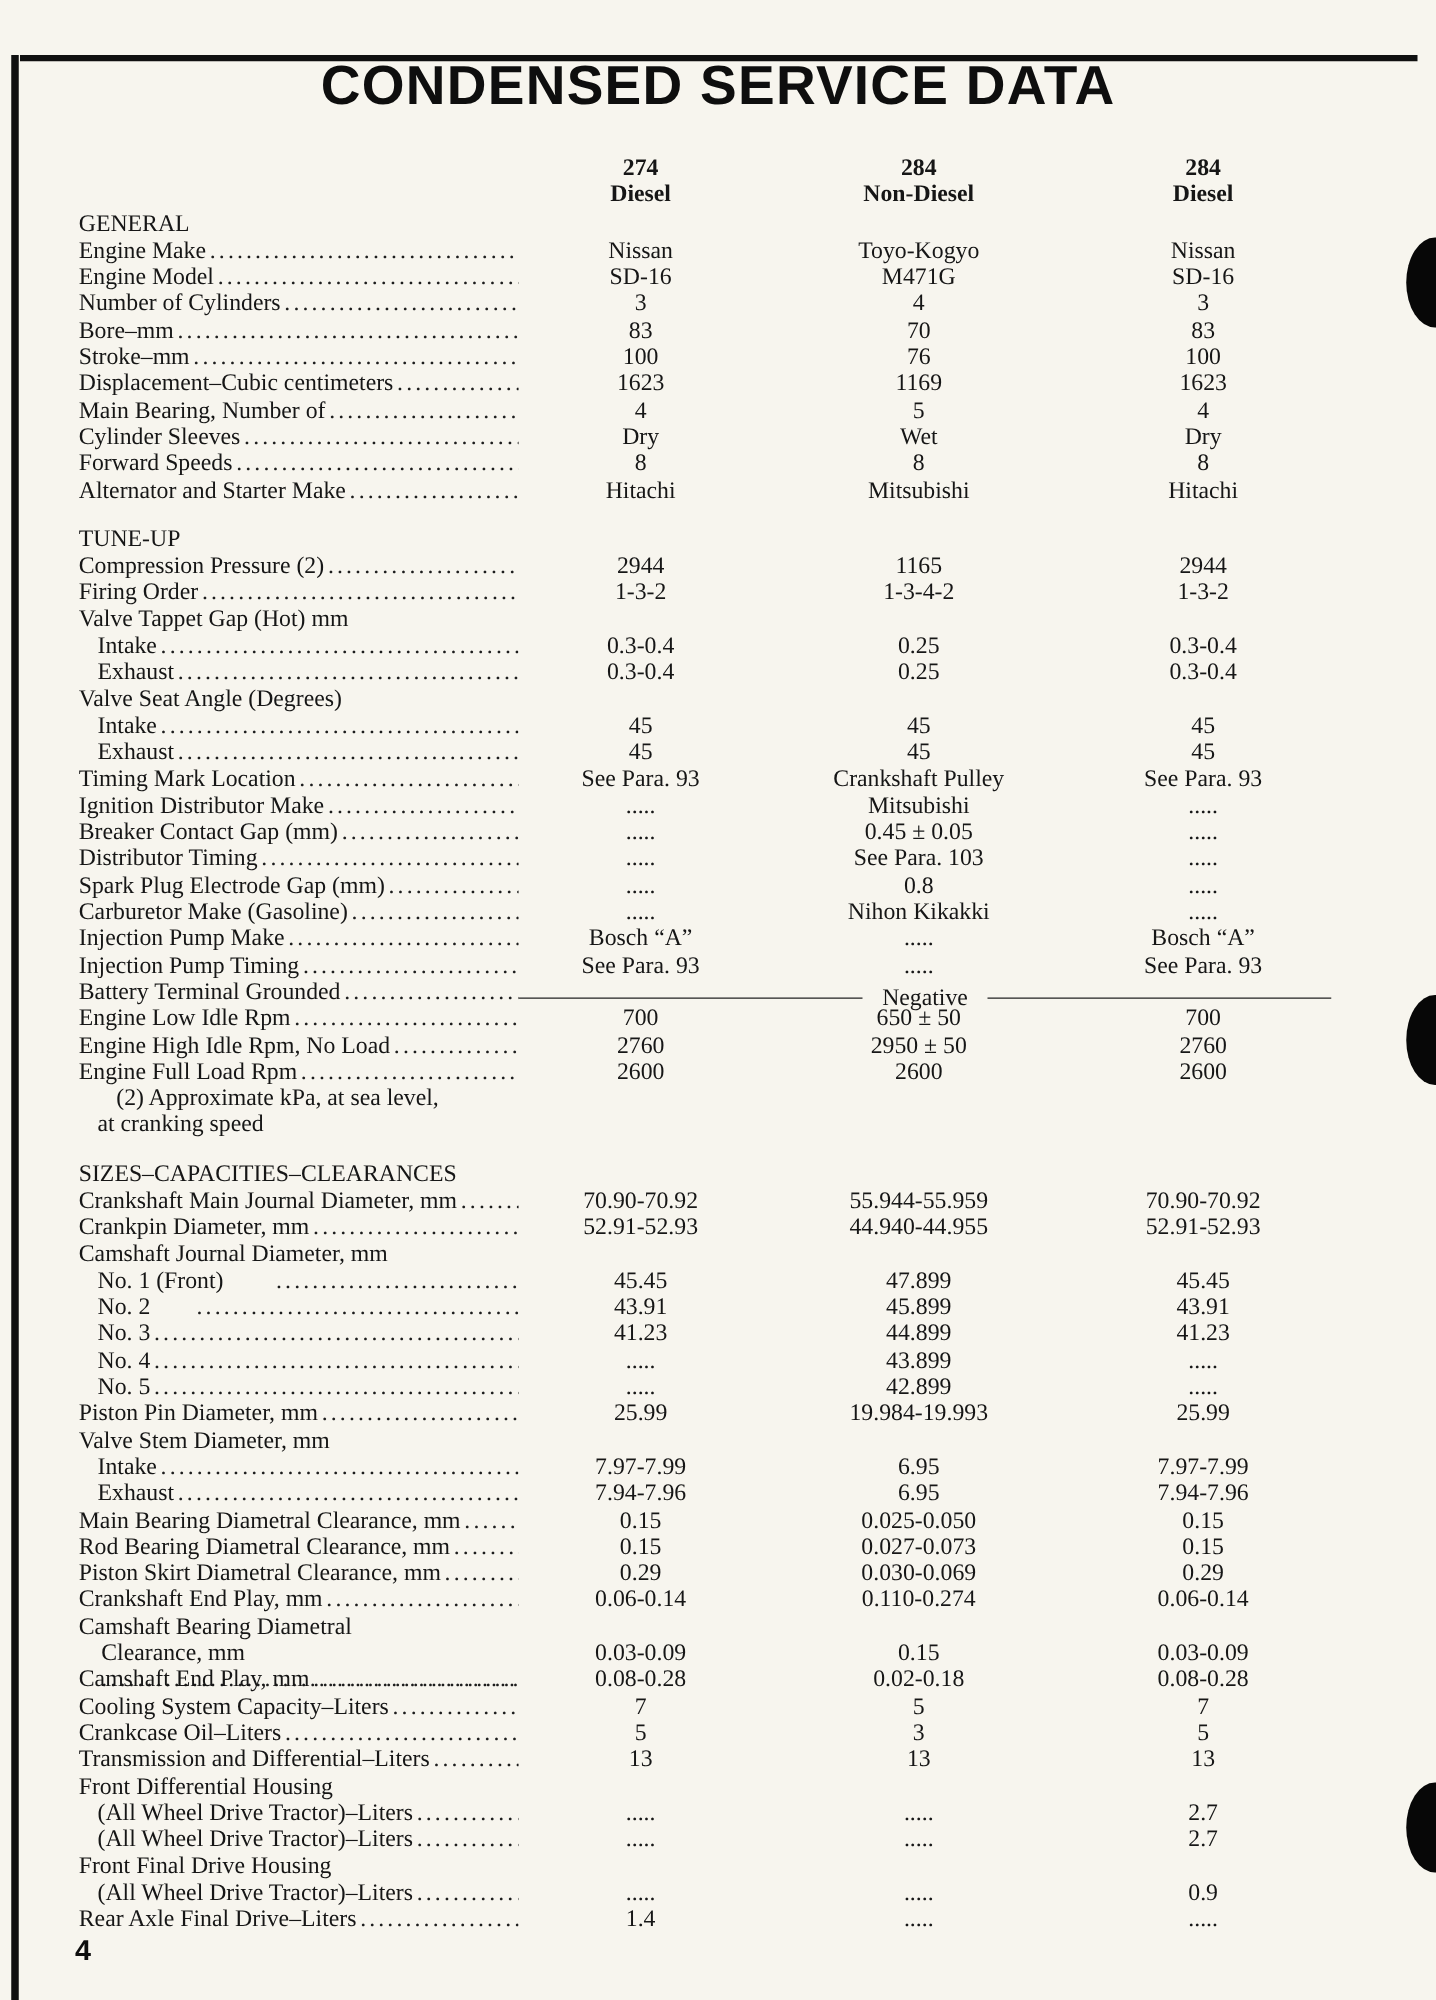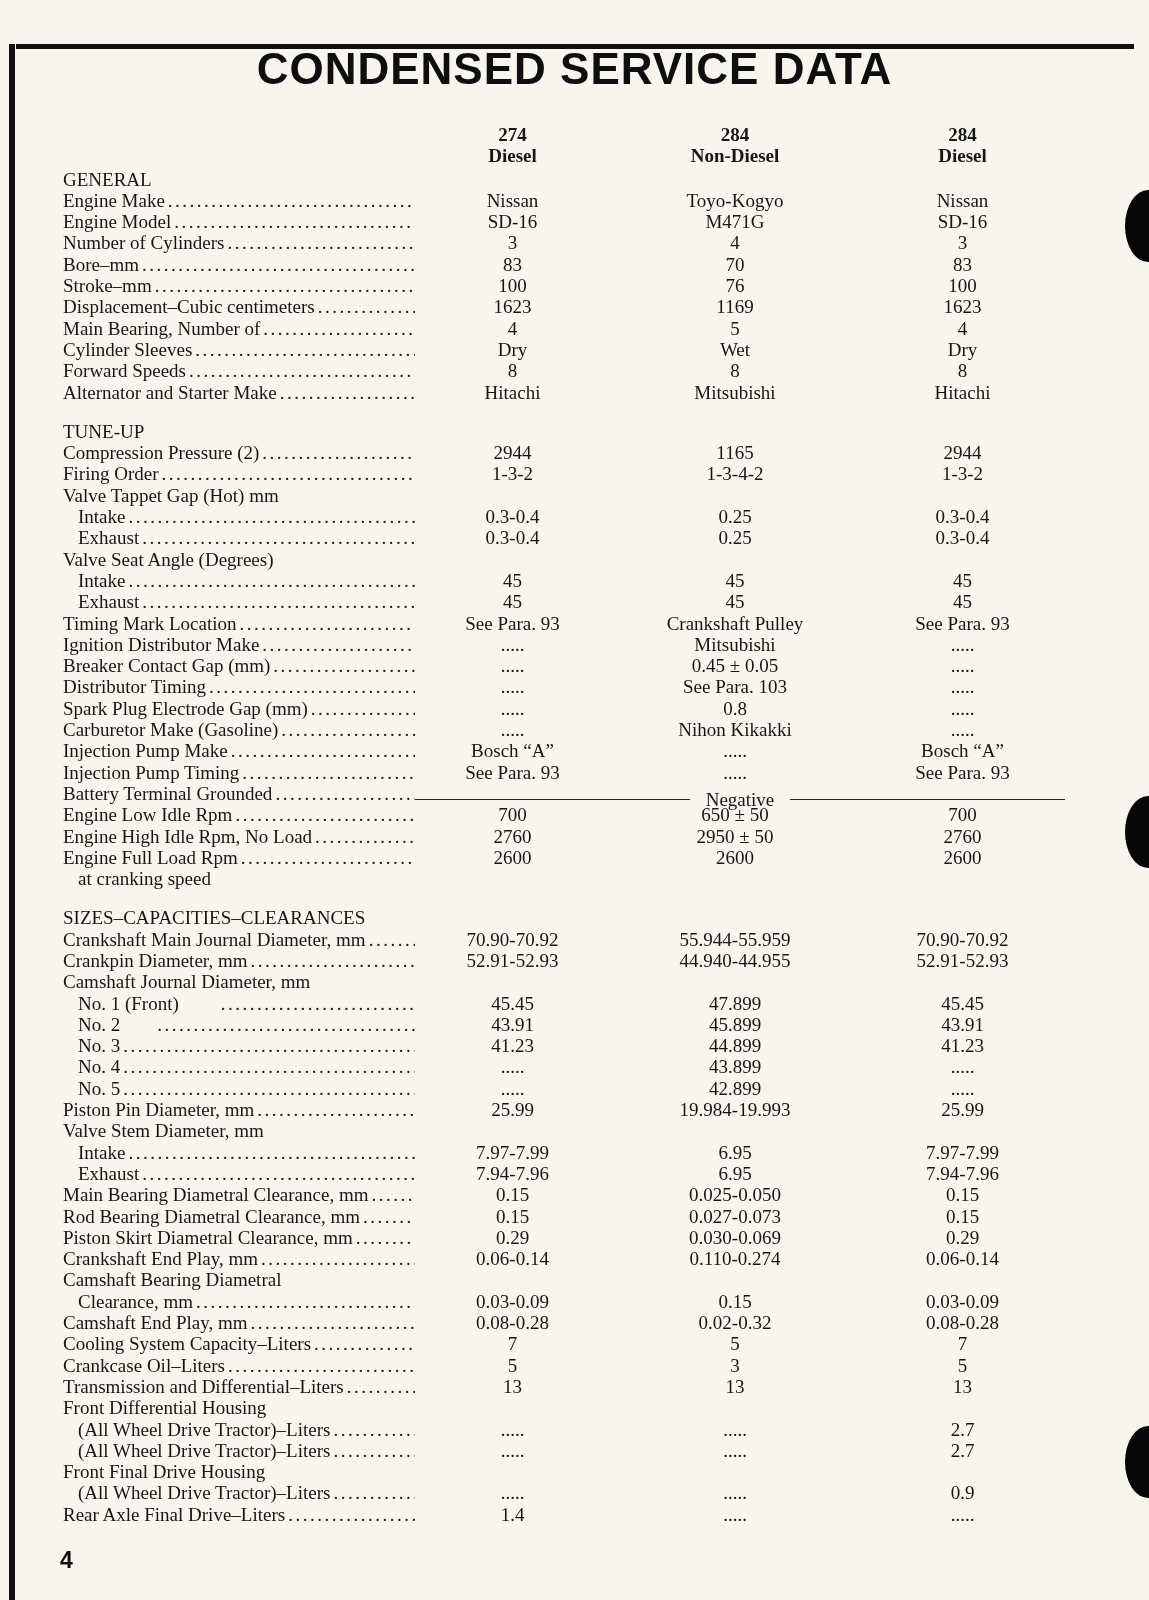--- a/index.html
+++ b/index.html
@@ -372,20 +372,25 @@
           <div class="row">
             <div class="label-cell">
               <span class="lbl">Engine Full Load Rpm</span>
               <span class="dots">..........................................................................................</span>
             </div>
             <div class="val c1">2600</div>
             <div class="val c2">2600</div>
             <div class="val c3">2600</div>
           </div>
           <div class="row">
+            <div class="label-cell" style="padding-left: 30px;">
+              <span class="lbl">(2) Approximate kPa, at sea level,</span>
+            </div>
+          </div>
+          <div class="row">
             <div class="label-cell" style="padding-left: 15px;">
               <span class="lbl">at cranking speed</span>
             </div>
           </div>
         </div>
         <div class="section">
           <div class="sec-heading">SIZES–CAPACITIES–CLEARANCES</div>
           <div class="row">
             <div class="label-cell">
               <span class="lbl">Crankshaft Main Journal Diameter, mm</span>
@@ -521,35 +526,35 @@
             <div class="val c1">0.06-0.14</div>
             <div class="val c2">0.110-0.274</div>
             <div class="val c3">0.06-0.14</div>
           </div>
           <div class="row">
             <div class="label-cell">
               <span class="lbl">Camshaft Bearing Diametral</span>
             </div>
           </div>
           <div class="row">
-            <div class="label-cell" style="padding-left: 15px;">
+            <div class="label-cell" style="padding-left: 15px; flex-direction: column;">
               <span class="lbl">Clearance, mm</span>
               <span class="dots">..........................................................................................</span>
             </div>
             <div class="val c1">0.03-0.09</div>
             <div class="val c2">0.15</div>
             <div class="val c3">0.03-0.09</div>
           </div>
           <div class="row">
             <div class="label-cell">
               <span class="lbl">Camshaft End Play, mm</span>
               <span class="dots">..........................................................................................</span>
             </div>
             <div class="val c1">0.08-0.28</div>
-            <div class="val c2">0.02-0.32</div>
+            <div class="val c2">0.02-0.18</div>
             <div class="val c3">0.08-0.28</div>
           </div>
           <div class="row">
             <div class="label-cell">
               <span class="lbl">Cooling System Capacity–Liters</span>
               <span class="dots">..........................................................................................</span>
             </div>
             <div class="val c1">7</div>
             <div class="val c2">5</div>
             <div class="val c3">7</div>

